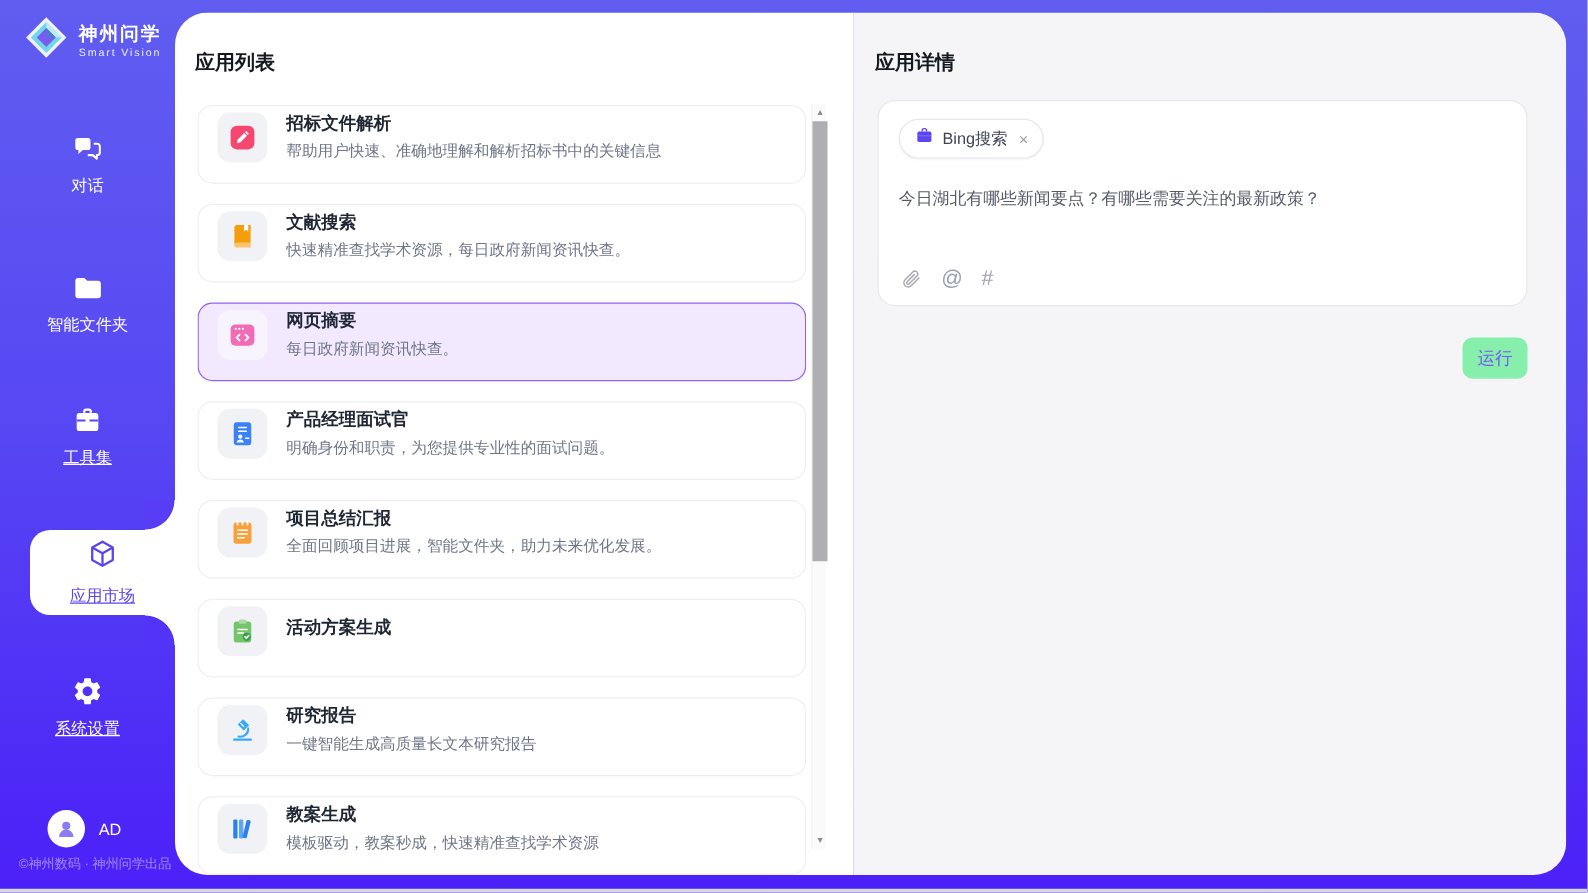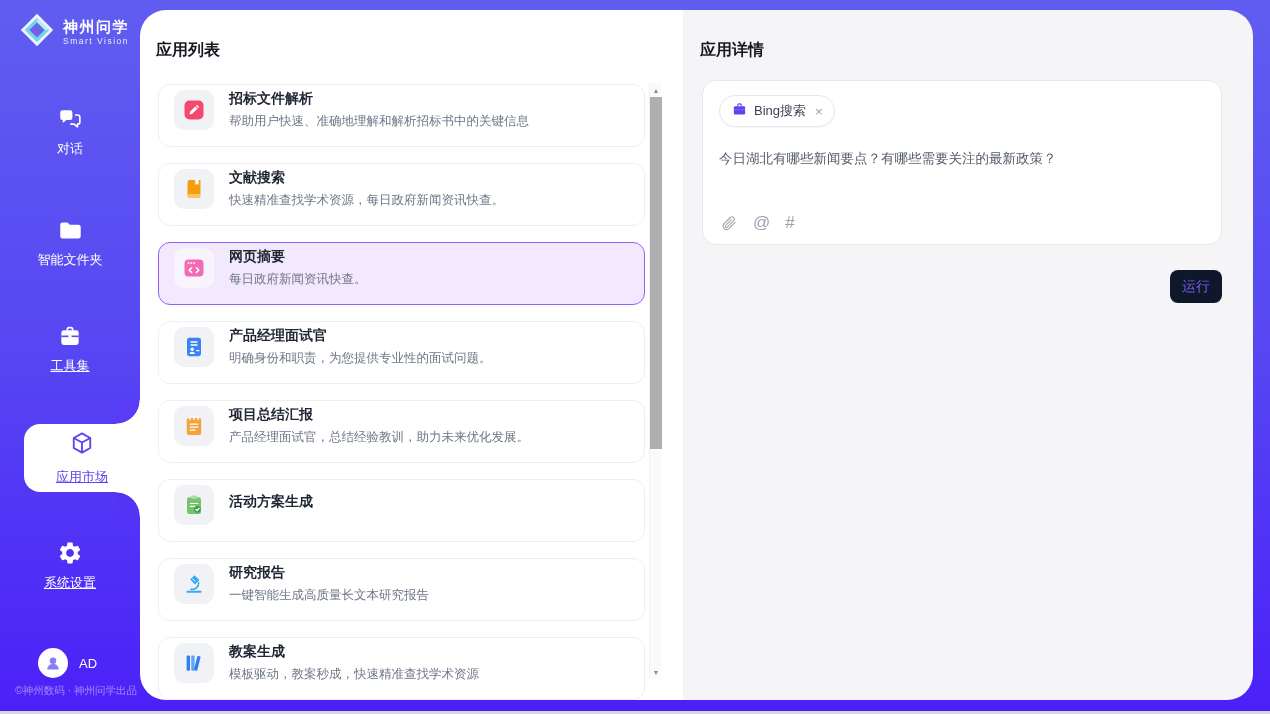--- a/index.html
+++ b/index.html
@@ -58,21 +58,21 @@
   .detail-panel { position:relative; flex:1; background:#f5f5f7; }
   .card { position:absolute; left:19px; top:70px; width:520px; height:165px; background:#fff; border:1px solid #e8e8ec; border-radius:14px; padding:14px 16px; cursor:text; }
   .tag { display:inline-flex; align-items:center; height:32px; padding:0 11px 0 12px; gap:7px; border:1px solid #e6e7eb; border-radius:17px; background:#fff; box-shadow:0 1px 2px rgba(20,20,40,0.04); cursor:pointer; }
   .tag-label { font-size:13px; color:#3c4352; }
   .tag-close { font-size:13px; color:#9aa1ac; margin-left:2px; cursor:pointer; line-height:1; }
   .prompt { margin-top:23px; font-size:13.5px; color:#545b68; }
   .tool-row { position:absolute; left:17px; bottom:11px; display:flex; align-items:center; gap:15px; }
   .tool-btn { background:none; border:none; padding:0; cursor:pointer; display:flex; align-items:center; color:#a4aab4; font-family:inherit; }
   .tool-glyph { font-size:17px; color:#9aa1ad; }
   .run-btn { position:absolute; left:487px; top:260px; width:52px; height:33px; border:none; border-radius:8px;
-      background:#0f172a; color:#7a5af5; font-size:14px; cursor:pointer; font-family:inherit; }
+      background:#86efac; color:#7a5af5; font-size:14px; cursor:pointer; font-family:inherit; }
 </style>
 </head>
 <body>
 
 <div class="sidebar">
   <div class="logo">
     <span>
       <svg width="38" height="38" viewBox="0 0 40 40">
         <polygon points="20,3 37,20 20,37 3,20" fill="#ffffff" opacity="0.92"></polygon>
         <polygon points="20,7 33,20 20,33 7,20" fill="#6fd8e8"></polygon>
@@ -212,21 +212,21 @@
         <div class="app-item">
           <span class="app-icon">
             <svg viewBox="0 0 24 24" width="24" height="24">
               <rect x="4.8" y="4" width="14.4" height="17" rx="2.2" fill="#F6A23C"></rect>
               <path d="M8 3v2.6M12 3v2.6M16 3v2.6" stroke="#fff" stroke-width="1.4" stroke-linecap="round"></path>
               <path d="M8.2 10.2h7.6M8.2 13.2h7.6M8.2 16.2h5" stroke="#fff" stroke-width="1.3" stroke-linecap="round"></path>
             </svg>
           </span>
           <div class="app-texts">
             <div class="app-name">项目总结汇报</div>
-            <div class="app-desc">产品经理面试官，总结经验教训，助力未来优化发展。</div>
+            <div class="app-desc">全面回顾项目进展，智能文件夹，助力未来优化发展。</div>
           </div>
         </div>
         <div class="app-item">
           <span class="app-icon">
             <svg viewBox="0 0 24 24" width="24" height="24">
               <rect x="5" y="4.2" width="14" height="16.8" rx="2.2" fill="#74C46C"></rect>
               <rect x="9" y="2.6" width="6" height="3.4" rx="1.2" fill="#a9dba2"></rect>
               <path d="M8.3 10.5h7.4M8.3 13.3h4.5" stroke="#fff" stroke-width="1.2" stroke-linecap="round"></path>
               <circle cx="15.4" cy="16.4" r="3.3" fill="#3f9e4d"></circle>
               <path d="M13.9 16.4l1.1 1.1 2-2.1" stroke="#fff" stroke-width="1.3" fill="none" stroke-linecap="round"></path>

